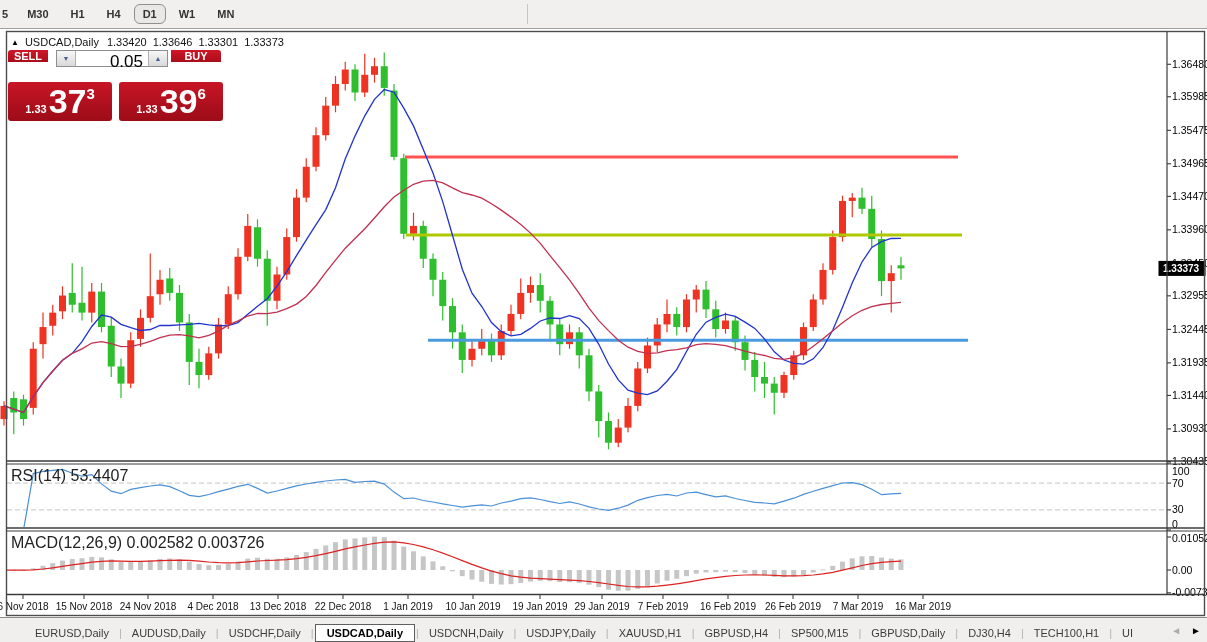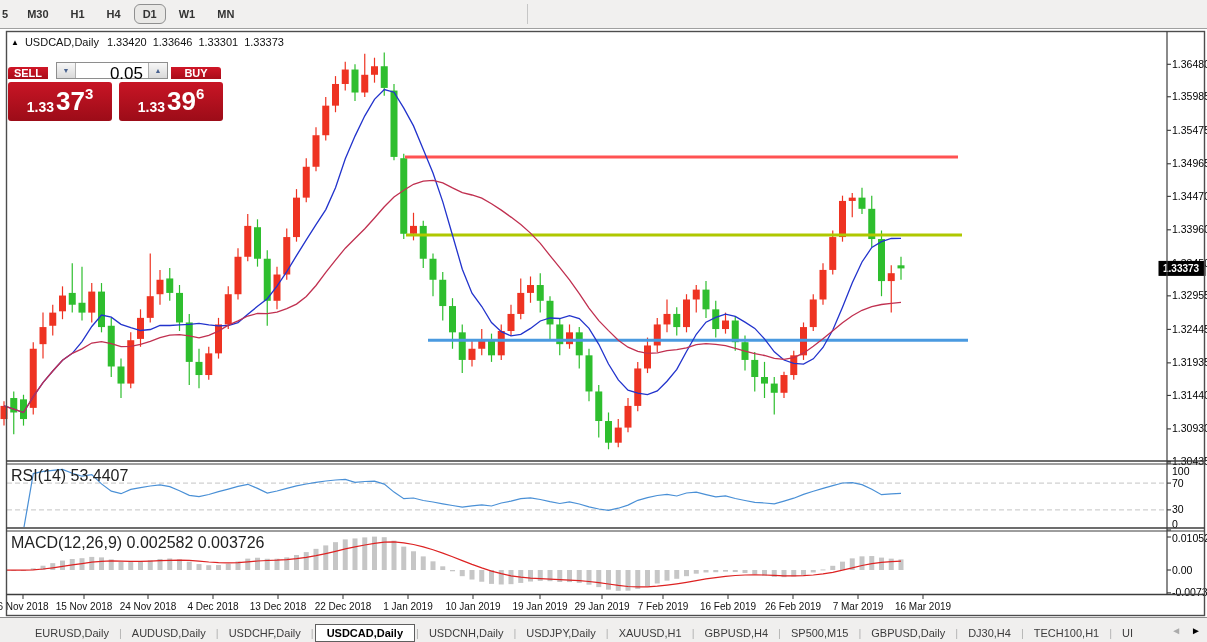--- a/index.html
+++ b/index.html
@@ -27,41 +27,41 @@
   .chart-title .tri{font-size:8px;margin-right:6px;color:#000;}
   .chart-title .sym{margin-right:8px;}
   .chart-title .q{margin-right:6px;}
 
   .ind-label{position:absolute;left:11px;font-size:16px;color:#222;white-space:nowrap;}
   #rsi-label{top:437px;}
   #macd-label{top:504px;}
 
   
   .trade-panel{position:absolute;left:8px;top:20px;width:215px;}
-  .tp-row1{display:flex;align-items:flex-end;height:29px;}
+  .tp-row1{display:flex;align-items:flex-start;height:29px;}
   .tp-sell-btn,.tp-buy-btn{background:linear-gradient(180deg,#d01627,#a90d1a);color:#fff;
        font-size:11px;font-weight:700;display:flex;align-items:center;justify-content:center;
        cursor:pointer;}
   .tp-sell-btn{width:40px;border-radius:3px 0 0 0;}
   .tp-buy-btn{width:50px;margin-left:3px;border-radius:0 3px 0 0;}
   .tp-spin{display:flex;margin-left:8px;border:1px solid #8e8e8e;height:17px;}
   .tp-spin-btn{width:19px;background:linear-gradient(180deg,#f7f7f7,#d9d9d9);
        display:flex;align-items:center;justify-content:center;cursor:pointer;}
   .tp-spin-btn:first-child{border-right:1px solid #b0b0b0;}
   .tp-spin-btn:last-child{border-left:1px solid #b0b0b0;}
   .tp-arrow{font-size:7px;color:#49628f;line-height:1;}
   .tp-vol{width:72px;background:#fff;font-size:17px;color:#000;text-align:right;
           padding:1px 5px 0 0;}
   .tp-row2{display:flex;margin-top:3px;}
   .tp-price{width:104px;height:39px;border-radius:3px;color:#fff;cursor:pointer;
        background:linear-gradient(180deg,#c81525,#9c0c18);
        display:flex;align-items:center;justify-content:center;}
   .tp-price-buy{margin-left:7px;}
-  .tp-base{font-size:14px;font-weight:700;align-self:flex-end;margin:0 2px 6px 0;}
-  .tp-big{font-size:26px;font-weight:700;line-height:39px;}
+  .tp-base{font-size:11px;font-weight:700;align-self:flex-end;margin:0 2px 6px 0;}
+  .tp-big{font-size:34px;font-weight:700;line-height:39px;}
   .tp-sup{font-size:15px;font-weight:700;align-self:flex-start;margin-top:3px;}
 
   
   .tabbar{position:absolute;left:0;top:617px;width:1207px;height:31px;background:#f0efee;
           border-top:1px solid #8c8c8c;display:flex;align-items:center;
           font-size:11px;color:#3c3c3c;padding-left:26px;overflow:hidden;}
   .tab{padding:3px 9px;white-space:nowrap;cursor:pointer;}
   .tab.active{background:#fff;border:1px solid #5f5f5f;font-weight:700;color:#000;
               padding:2px 11px;}
   .tab-sep{color:#b2b2b2;padding:0 1px;}

